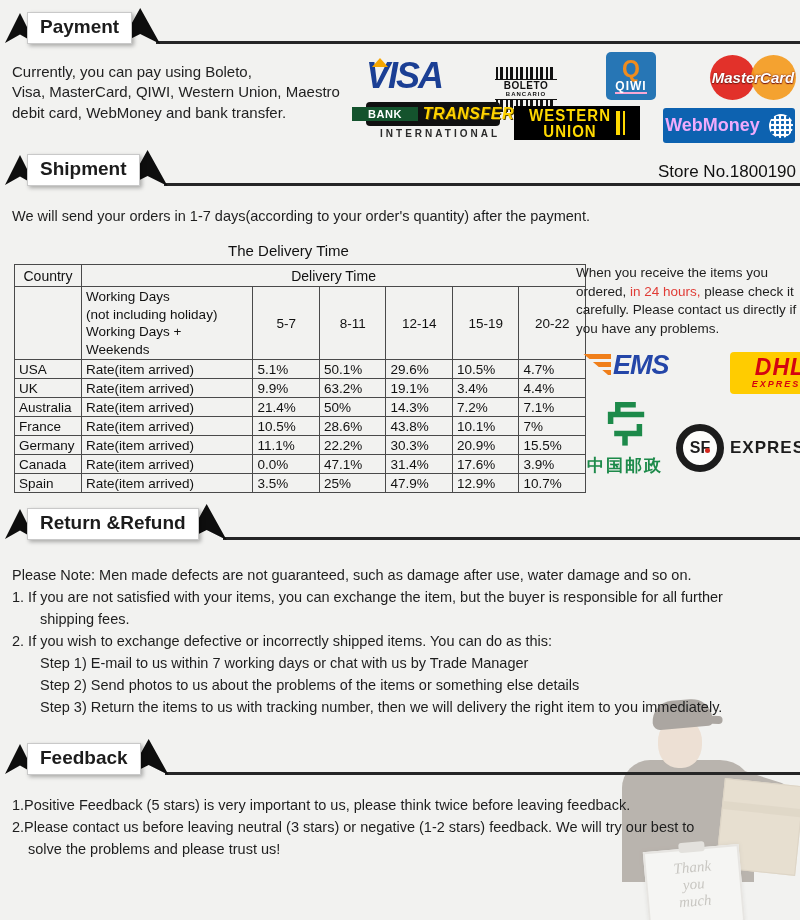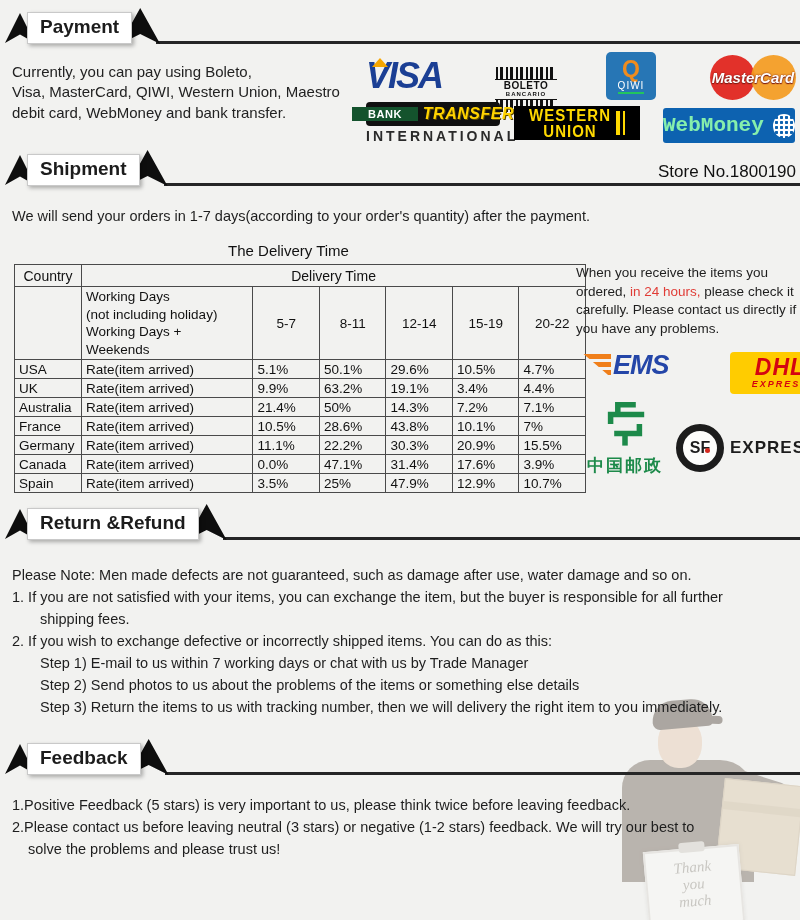--- a/index.html
+++ b/index.html
@@ -48,42 +48,42 @@
                 clip-path:polygon(0 100%,50% 0,100% 100%); }
   .boleto { width:62px; height:48px; text-align:center; }
   .barcode { height:12px; width:60px; margin:0 auto;
              background:repeating-linear-gradient(90deg,#111 0 2px,transparent 2px 4px,#111 4px 7px,transparent 7px 10px); }
   .boleto-mid { border:1px solid #111; border-left:none; border-right:none; padding:1px 0; }
   .boleto-word { display:block; font-size:10px; font-weight:bold; letter-spacing:.5px; color:#111; line-height:10px; }
   .boleto-sub { display:block; font-size:6px; font-weight:bold; letter-spacing:1px; color:#111; line-height:7px; }
   .qiwi { width:50px; height:48px; background:#2776b5; border-radius:5px; display:flex; flex-direction:column;
           align-items:center; justify-content:center; }
   .qiwi-q { font-size:23px; font-weight:bold; color:#f08c1e; line-height:22px; }
-  .qiwi-text { font-size:10px; font-weight:normal; color:#fff; letter-spacing:1px; line-height:12px; border-bottom:2px solid #22c55e; }
+  .qiwi-text { font-size:12px; font-weight:bold; color:#fff; letter-spacing:1px; line-height:12px; border-bottom:2px solid #f9a8d4; }
   .mc { width:86px; height:45px; }
   .mc-c { position:absolute; top:0; width:45px; height:45px; border-radius:50%; }
   .mc-red { left:0; background:#e2312a; }
   .mc-org { right:0; background:#f49b20; opacity:.92; }
   .mc-text { position:absolute; z-index:2; left:0; right:0; top:14px; text-align:center; color:#fff;
              font-style:italic; font-weight:bold; font-size:15px; text-shadow:0 0 2px #7a1a12,0 1px 1px #7a1a12; }
   .bt { width:134px; text-align:center; }
   .bt-top { background:#101010; border-radius:4px; padding:3px 6px; display:flex; gap:5px; align-items:center; justify-content:center; }
   .bt-bank { background:#14532d; color:#fff; font-weight:800; font-size:11px; padding:1px 16px; letter-spacing:.5px; }
   .bt-transfer { color:#ffd300; font-style:italic; font-weight:900; font-size:16px; letter-spacing:.5px;
                  text-shadow:1px 1px 0 #5c4a00; }
-  .bt-intl { font-size:14px; letter-spacing:3px; font-weight:700; color:#2a2a2a; margin-top:2px;text-align:right; }
+  .bt-intl { font-size:10px; letter-spacing:3px; font-weight:700; color:#2a2a2a; margin-top:2px;text-align:right; }
   .wu { width:126px; height:34px; background:#000; display:flex; align-items:center; justify-content:center; gap:5px; padding:2px 4px; }
   .wu-words { color:#ffd900; font-weight:900; font-size:15px; line-height:.95; letter-spacing:1px; text-align:center;
               transform:scaleY(1.15); }
   .wu-bars { display:flex; gap:3px; height:24px; }
   .wu-bars i { display:block; background:#ffd900; width:4px; height:100%; }
   .wu-bars i.thin { width:2px; }
   .wm { width:132px; height:35px; background:#0d62b0; border-radius:3px; display:flex; align-items:center;
         justify-content:center; gap:9px; }
-  .wm-text { color:#86efac; font-size:21px; font-weight:600;font-family:Liberation Mono, monospace; }
+  .wm-text { color:#f0abfc; font-size:18px; font-weight:600; }
   .wm-globe { width:24px; height:24px; border-radius:50%; background:#fff;
               background-image:radial-gradient(#0d62b0 1.4px,transparent 1.5px); background-size:5px 5px; background-position:1px 1px; }
 
   
   .ems { display:flex; align-items:center; gap:2px; }
   .ems-wing { width:28px; height:24px; background:repeating-linear-gradient(180deg,#f07f1a 0 5px,#fff0 5px 8px);
               clip-path:polygon(0 0,100% 0,100% 100%); }
   .ems-text { font-size:27px; font-weight:900; font-style:italic; color:#2446a8; letter-spacing:-1px; }
   .dhl { width:100px; height:42px; background:#ffcc00; border-radius:4px; text-align:center; padding-top:3px; }
   .dhl-text { color:#d40511; font-weight:900; font-style:italic; font-size:23px; letter-spacing:1px; line-height:24px; }

